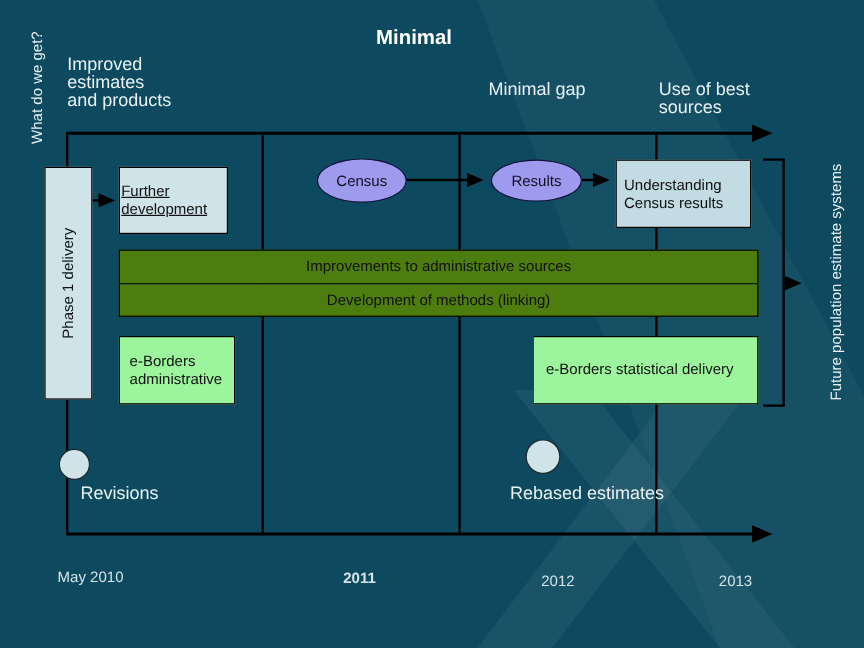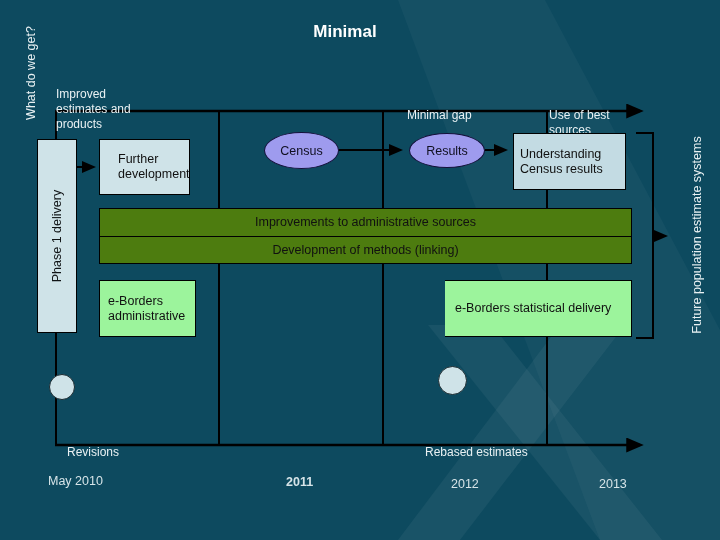--- a/index.html
+++ b/index.html
@@ -12,40 +12,40 @@
   svg.layer{position:absolute;left:0;top:0;z-index:1;}
   svg.wm{z-index:0;}
   .abs{position:absolute;box-sizing:border-box;}
   .z2{z-index:2;}
   .z3{z-index:3;}
 
   .title{
     left:235px; top:22px; width:220px; text-align:center;
     color:#ffffff; font-size:17px; font-weight:bold;
   }
-  .wlabel{color:#e9f1f3; font-size:12px; line-height:15px;margin-top:41px;}
+  .wlabel{color:#e9f1f3; font-size:15px; line-height:15px;}
   .tick{color:#d6e4e8; font-size:12.5px; white-space:nowrap;}
 
   .vtext{
     height:18px; line-height:18px; text-align:center; white-space:nowrap;
     transform:rotate(-90deg); transform-origin:center;
     font-size:12.5px;
   }
   .vleft{left:-24px; top:64px; width:110px; color:#e9f1f3;}
   .vright{left:582px; top:226px; width:230px; color:#e9f1f3;}
   .vphase{left:-38px; top:227px; width:190px; color:#101416;}
 
   .box{
     border:1.5px solid #000; color:#111;
     font-size:12.5px; line-height:15px;
     display:flex; align-items:center;
   }
   .bluebox{background:#cfe3e8;}
   .phase1{left:37px; top:139px; width:40px; height:194px; background:#cfe3e8; border:1.5px solid #000;}
-  .further{left:99px; top:139px; width:91px; height:56px; padding-left:18px;}
+  .further{left:99px; top:139px; width:91px; height:56px; padding-left:1px;text-decoration:underline;}
   .underst{left:513px; top:133px; width:113px; height:57px; background:#c3dbe3; padding-left:6px;}
 
   .oval{
     border:1.5px solid #13103a; background:#9e9bee; border-radius:50%;
     color:#101020; font-size:12.5px;
     display:flex; align-items:center; justify-content:center;
   }
   .census{left:264px; top:132px; width:75px; height:37px;}
   .results{left:409px; top:133px; width:76px; height:35px;}
 

